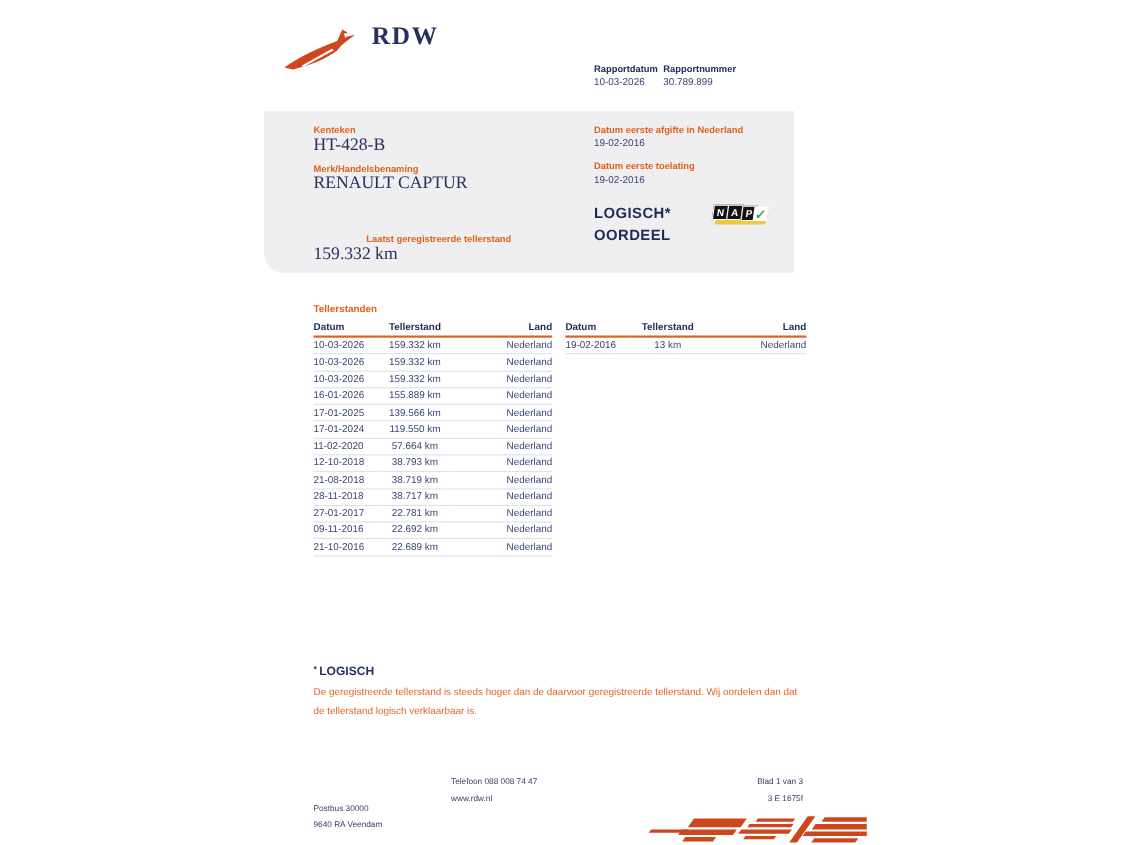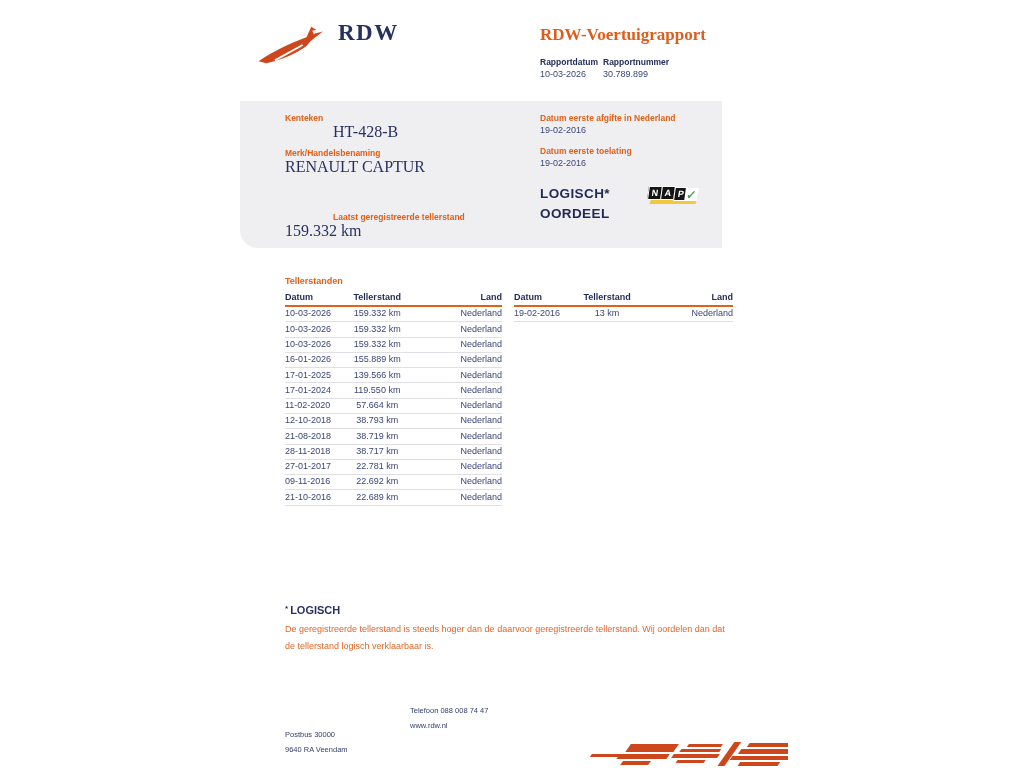--- a/index.html
+++ b/index.html
@@ -70,29 +70,28 @@
 
   <svg class="abs logo-svg" viewBox="0 0 80 48" xmlns="http://www.w3.org/2000/svg">
     <path d="M2,41 C16,31 36,22 52,16 L60,12 C58,17 56,21 52,25 C42,33 24,40 10,43 Z" fill="#ce471c"></path>
     <path d="M52,16 L57,5 L62,8 L61,12 L69,10 L60,17 L55,21 Z" fill="#ce471c"></path>
     <line x1="19" y1="40" x2="48" y2="24" stroke="#ffffff" stroke-width="2"></line>
     <line x1="30" y1="40" x2="53" y2="26" stroke="#ffffff" stroke-width="1.4"></line>
     <path d="M58,9 L63,8 L60,13 Z" fill="#ffffff"></path>
   </svg>
   <div class="abs logo-word">RDW</div>
 
-  <div class="abs doc-title">RDW-Voertuigrapport</div>
   <div class="abs hdr-label hl1">Rapportdatum</div>
   <div class="abs hdr-label hl2">Rapportnummer</div>
   <div class="abs hdr-value hv1">10-03-2026</div>
   <div class="abs hdr-value hv2">30.789.899</div>
 
   <div class="abs panel">
     <div class="lbl" style="left:45px;top:12px;">Kenteken</div>
-    <div class="val-big" style="left:45px;top:22px;margin-left:48px;">HT-428-B</div>
+    <div class="val-big" style="left:45px;top:22px;">HT-428-B</div>
     <div class="lbl" style="left:45px;top:47px;">Merk/Handelsbenaming</div>
     <div class="val-big" style="left:45px;top:57px;">RENAULT CAPTUR</div>
     <div class="lbl" style="left:45px;top:111px;margin-left:48px;">Laatst geregistreerde tellerstand</div>
     <div class="val-big" style="left:45px;top:121px;">159.332 km</div>
 
     <div class="lbl" style="left:300px;top:12px;">Datum eerste afgifte in Nederland</div>
     <div class="val-sm" style="left:300px;top:24px;">19-02-2016</div>
     <div class="lbl" style="left:300px;top:45px;">Datum eerste toelating</div>
     <div class="val-sm" style="left:300px;top:57px;">19-02-2016</div>
 
@@ -211,20 +210,24 @@
   </div>
   <div class="abs verdict-text">De geregistreerde tellerstand is steeds hoger dan de daarvoor geregistreerde tellerstand. Wij oordelen dan dat de tellerstand logisch verklaarbaar is.</div>
 
   <div class="fcol f1">
     <div>Postbus 30000</div>
     <div>9640 RA Veendam</div>
   </div>
   <div class="fcol f2">
     <div>Telefoon 088 008 74 47</div>
     <div>www.rdw.nl</div>
+  </div>
+  <div class="fcol f3">
+    <div>Blad 1 van 3</div>
+    <div>3 E 1675f</div>
   </div>
 
   <svg class="abs stripes" viewBox="0 0 243 27" xmlns="http://www.w3.org/2000/svg">
     <g transform="translate(18,0) skewX(-35)" fill="#ce471c">
       <rect x="38" y="13" width="34" height="3"></rect>
       <rect x="70" y="3" width="48" height="8"></rect>
       <rect x="66" y="13" width="50" height="5"></rect>
       <rect x="74" y="20" width="28" height="4"></rect>
       <rect x="128" y="3" width="34" height="3"></rect>
       <rect x="124" y="8" width="40" height="3"></rect>

